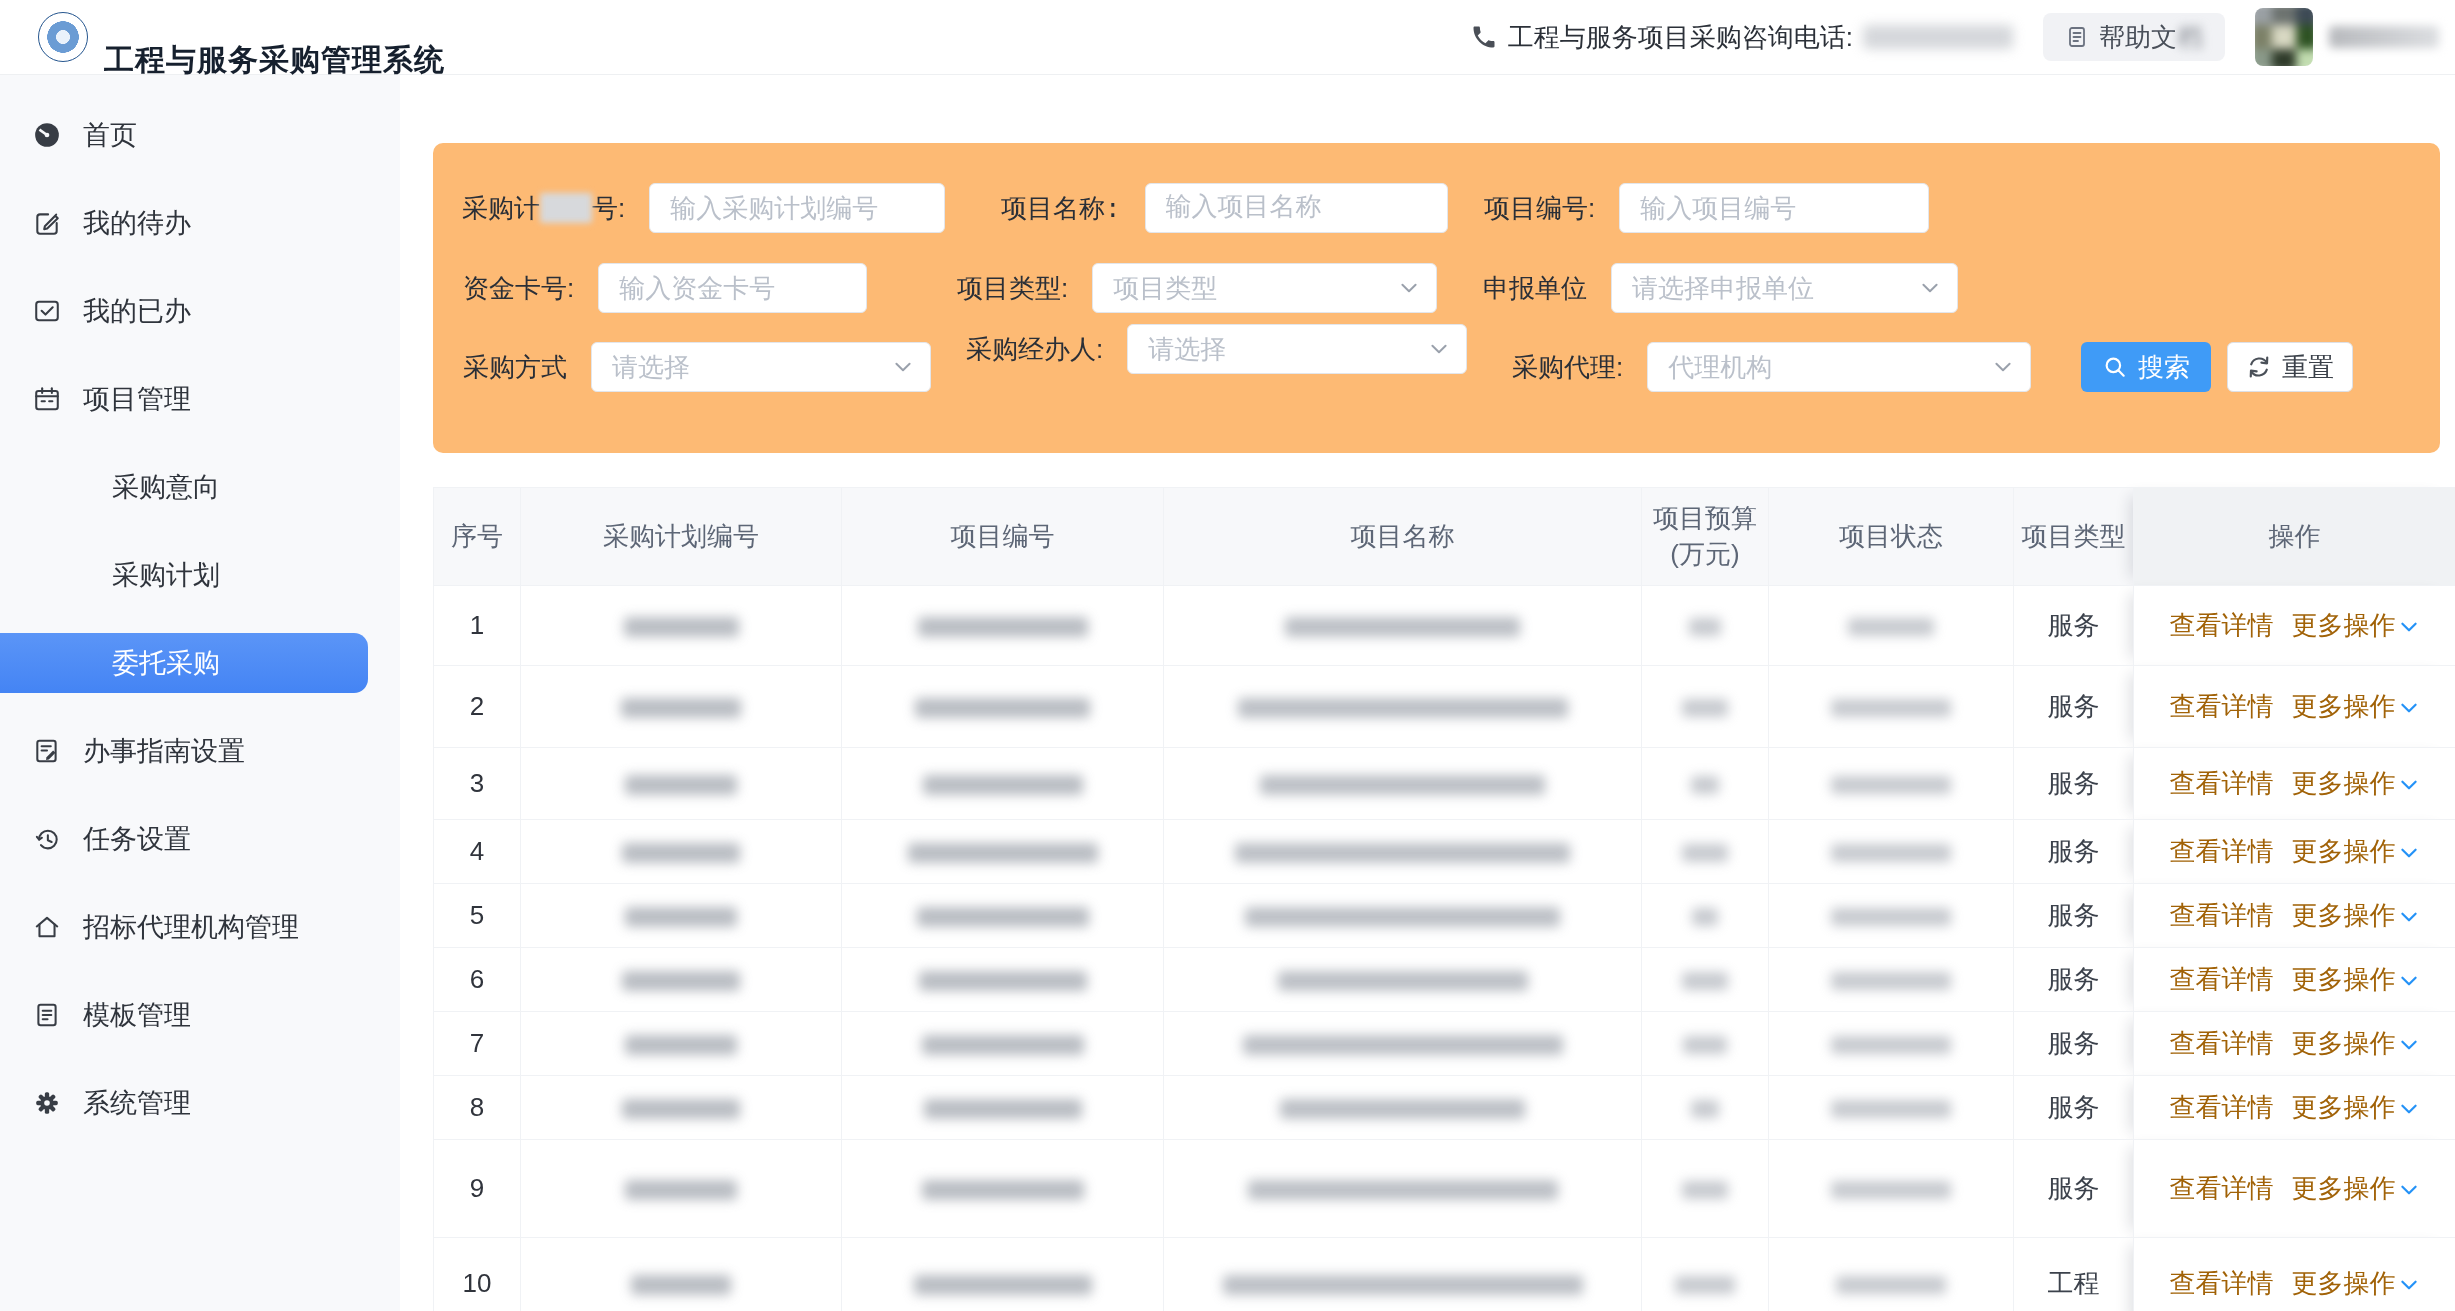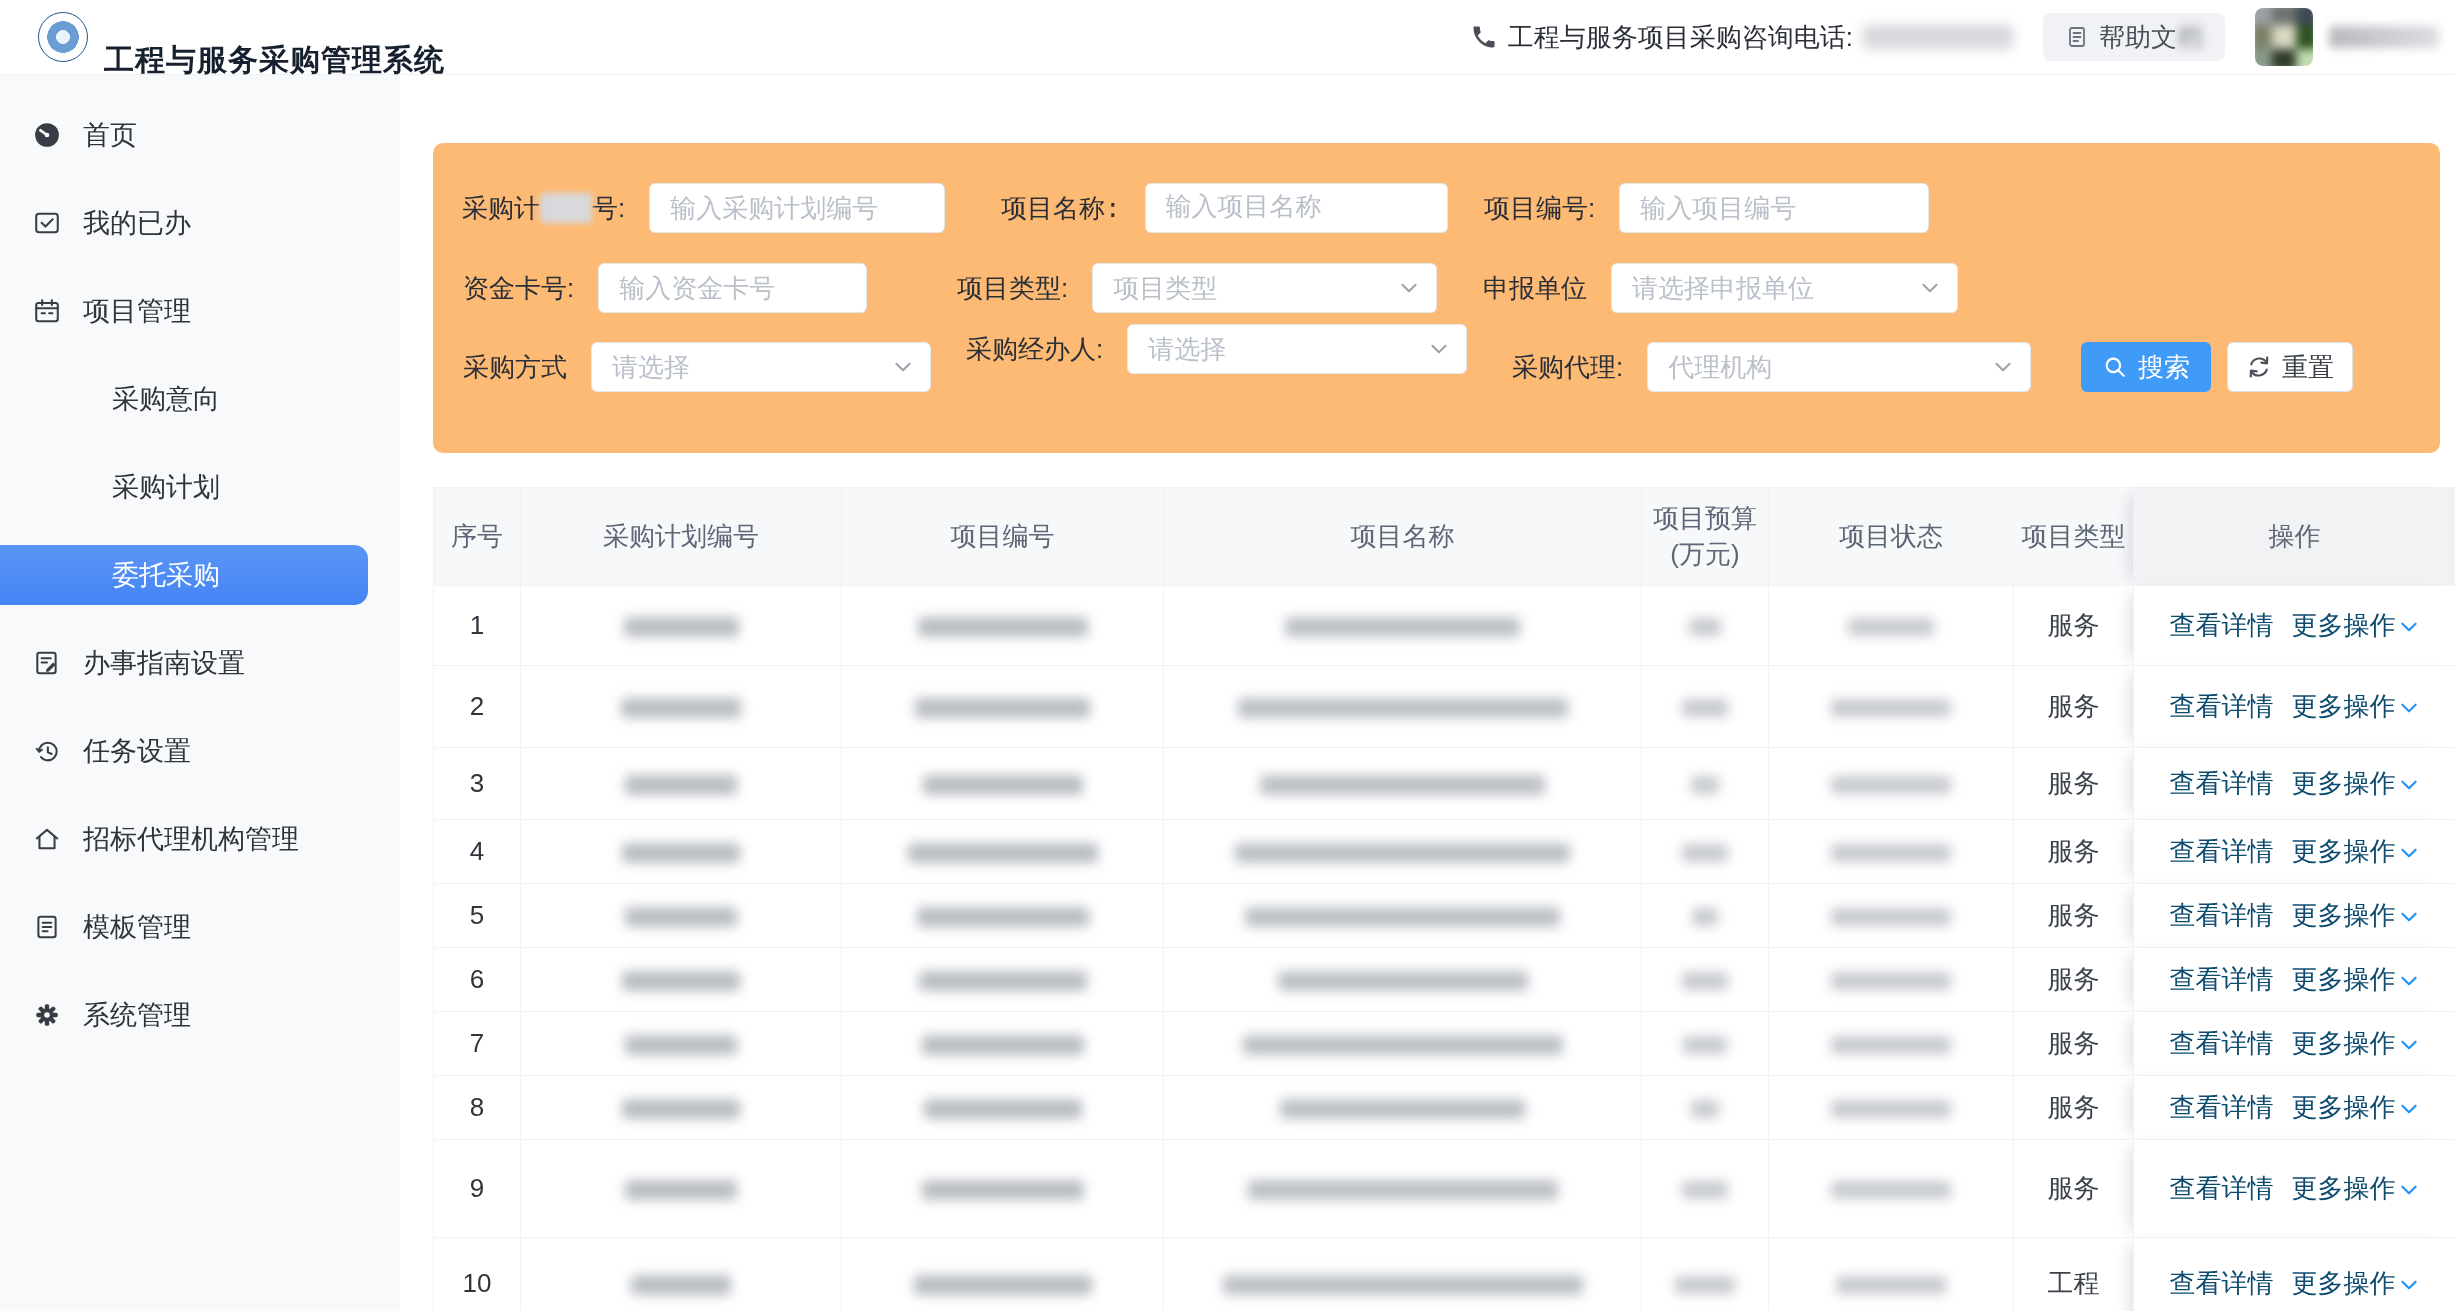--- a/index.html
+++ b/index.html
@@ -60,21 +60,21 @@
 
   
   table { border-collapse:collapse; table-layout:fixed; width:2022px; margin-top:34px; font-size:26px; }
   th, td { border:1px solid #f0f2f5; text-align:center; vertical-align:middle; }
   th { height:98px; background:#f7f8fa; color:#5d6676; font-weight:400; }
   .th-budget div { line-height:1.35; }
   td { color:#3c424c; background:#fff; }
   .c-op { box-shadow:-12px 0 14px -8px rgba(20,30,50,.14); }
   th.c-op { background:#f0f2f4; }
   td .rowno { color:#30343c; }
-  .op a { color:#0c4a6e; text-decoration:none; margin:0 9px; white-space:nowrap; cursor:pointer; }
+  .op a { color:#a16207; text-decoration:none; margin:0 9px; white-space:nowrap; cursor:pointer; }
   .op .chev { color:#2492f7; vertical-align:-4px; margin-left:2px; }
   .blob.b-name  { background:#a6abb3; }
   .blob.b-small { height:18px; background:#b4b8bf; }
 </style>
 </head>
 <body>
 
 <header class="topbar">
   <div class="logo"></div>
   <div class="app-title">工程与服务采购管理系统</div>
@@ -121,20 +121,27 @@
 
     <div class="sitem">
       <svg class="sicon" viewBox="0 0 26 26">
         <circle cx="13" cy="13" r="11" fill="#383d45"></circle>
         <line x1="13" y1="13" x2="6" y2="8" stroke="#f8f9fb" stroke-width="2.4"></line>
         <circle cx="13" cy="13" r="2.2" fill="#f8f9fb"></circle>
       </svg>
       <span>首页</span>
     </div>
 
+    <div class="sitem">
+      <svg class="sicon" viewBox="0 0 26 26" fill="none" stroke="#383d45" stroke-width="1.9" stroke-linecap="round" stroke-linejoin="round">
+        <path d="M22 13 v7.5 a2.5 2.5 0 0 1 -2.5 2.5 h-13 a2.5 2.5 0 0 1 -2.5 -2.5 v-13 a2.5 2.5 0 0 1 2.5 -2.5 H14"></path>
+        <path d="M11 16 L21.5 5.2 l-0 0 M11 16 l-0.6 2.8 2.8-.6 L23 8.5 l-2.3-2.3 z"></path>
+      </svg>
+      <span>我的待办</span>
+    </div>
 
     <div class="sitem">
       <svg class="sicon" viewBox="0 0 26 26" fill="none" stroke="#383d45" stroke-width="1.9" stroke-linecap="round" stroke-linejoin="round">
         <rect x="3" y="4.5" width="20" height="17" rx="2.5"></rect>
         <polyline points="8,12.8 11.6,16.3 18.3,9.6"></polyline>
       </svg>
       <span>我的已办</span>
     </div>
 
     <div class="sitem">

